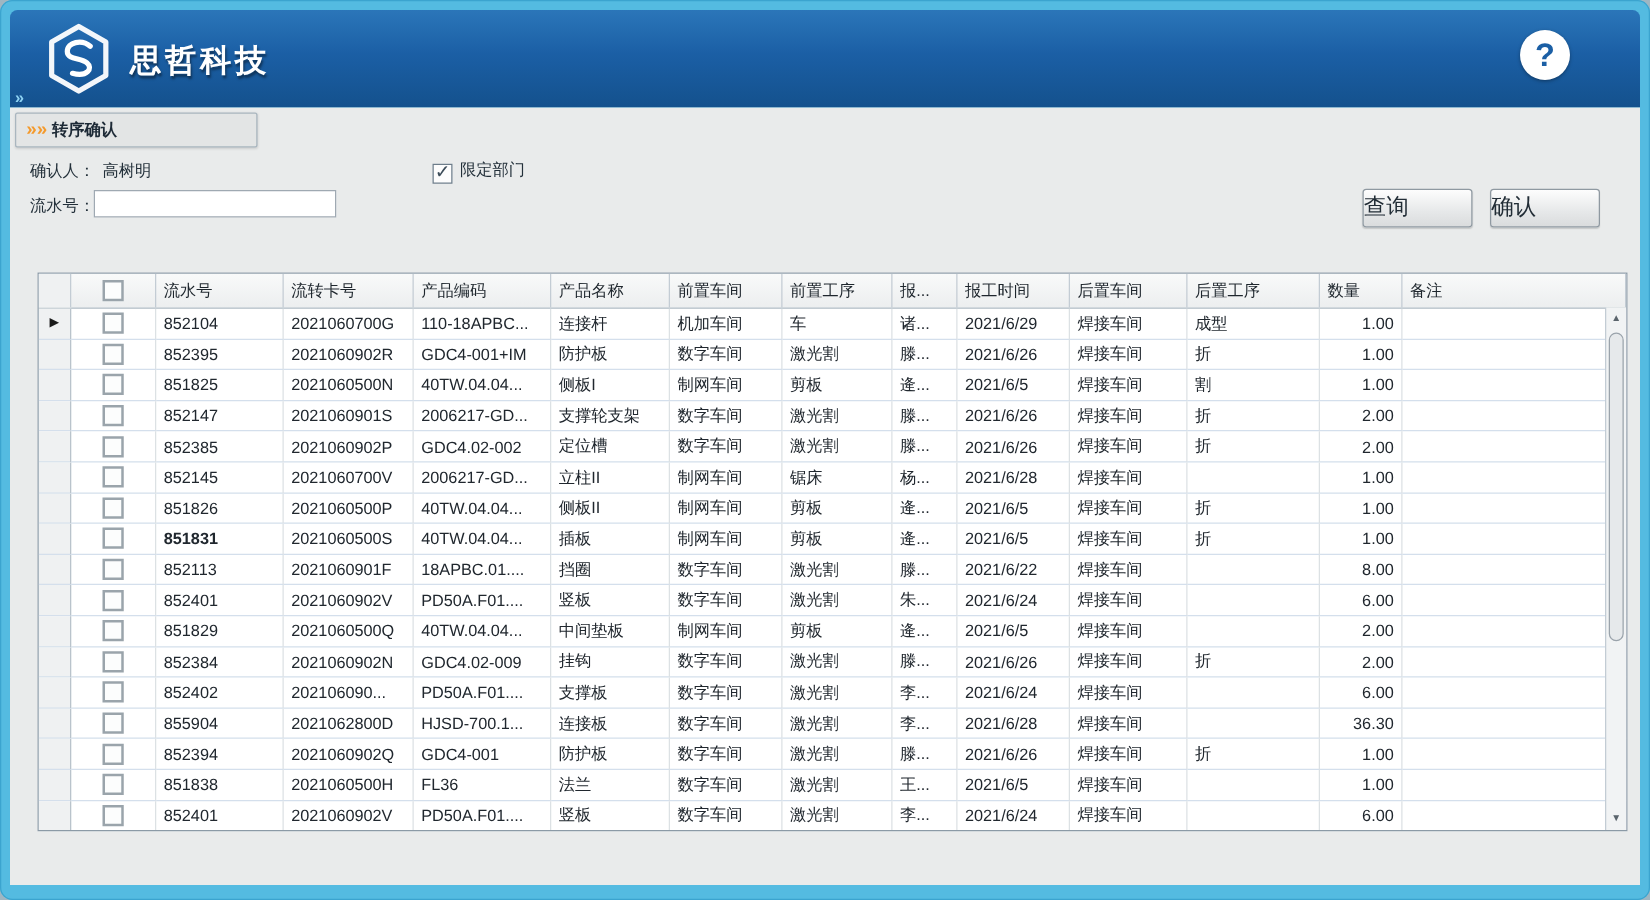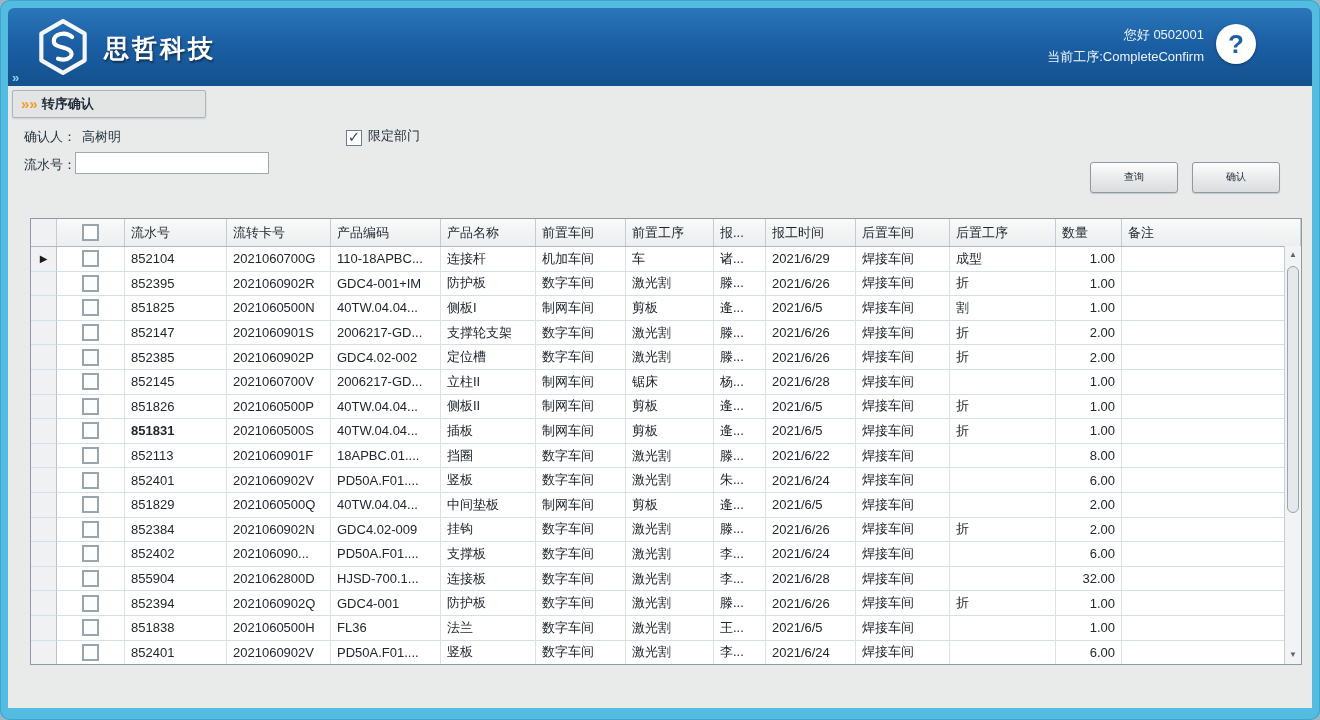--- a/index.html
+++ b/index.html
@@ -27,23 +27,23 @@
        box-shadow:0 1px 2px rgba(0,0,0,.12);}
   .tab .chev{color:#f49a2c;font-size:15px;font-weight:bold;margin:0 6px 2px 8px;letter-spacing:-2px;}
   .tab .lbl{font-size:13px;font-weight:bold;color:#1d2a36;}
   .frow{position:absolute;font-size:13px;color:#23303a;}
   .txt{position:absolute;left:67px;top:66px;width:194px;height:22px;border:1px solid #9fa9b2;
        background:#fff;font-size:13px;padding:0 4px;box-sizing:border-box;}
   .formcb{display:inline-block;width:14px;height:14px;border:1px solid #6d7d8a;background:#fdfdfd;
           vertical-align:-2px;margin-right:6px;position:relative;font-size:15px;line-height:12px;
           color:#3c4c59;font-weight:bold;text-align:center;}
   .formcb.checked::after{content:"";}
-  .btn{position:absolute;top:76px;width:86px;height:29px;border:1px solid #8f99a1;border-radius:3px;
-       background:linear-gradient(#fdfdfd,#e6e8e9 60%,#dadcdd);font-size:10px;color:#222d36;
-       text-align:center;line-height:27px;cursor:pointer;box-shadow:0 1px 1px rgba(0,0,0,.15);}
+  .btn{position:absolute;top:65px;width:86px;height:29px;border:1px solid #8f99a1;border-radius:3px;
+       background:linear-gradient(#fdfdfd,#e6e8e9 60%,#dadcdd);font-size:18px;color:#222d36;
+       text-align:left;line-height:27px;cursor:pointer;box-shadow:0 1px 1px rgba(0,0,0,.15);}
   .btn-query{left:1082px;}
   .btn-confirm{left:1184px;}
   
   .grid{position:absolute;left:22px;top:132px;width:1272px;height:447px;background:#fff;
         border:1px solid #8b9aa6;box-sizing:border-box;overflow:hidden;}
   .grow{display:flex;height:24.6px;align-items:stretch;}
   .grow.head{height:27px;background:linear-gradient(#f9fafa,#eceeef);border-bottom:1px solid #aebac3;}
   .gcell{font-size:13px;color:#20272e;padding:0 6px;display:flex;align-items:center;
          box-sizing:border-box;border-right:1px solid #dce1e4;overflow:hidden;white-space:nowrap;flex:0 0 auto;}
   .grow.head .gcell{border-right:1px solid #c3ccd4;color:#1e262d;}
@@ -74,24 +74,20 @@
 <div class="window">
 
   <div class="banner">
     <span class="logo">
       <svg width="50" height="58" viewBox="0 0 60 68">
         <polygon points="30,3 56,18 56,50 30,65 4,50 4,18" fill="none" stroke="#ffffff" stroke-width="5" stroke-linejoin="round" opacity="0.95"></polygon>
         <path d="M41,22 C33,15 19,18 19,27 C19,35 32,33 38,38 C44,43 38,52 24,48" fill="none" stroke="#ffffff" stroke-width="5" stroke-linecap="round"></path>
       </svg>
     </span>
     <span class="brand">思哲科技</span>
-    <div class="hdr-right">
-      <div>您好 0502001</div>
-      <div>当前工序:CompleteConfirm</div>
-    </div>
     <div class="help">?</div>
     <div class="banner-collapse">»</div>
   </div>
 
   <div class="content">
 
     <div class="tab">
       <span class="chev">»</span>
         <span class="chev" style="margin-left:-4px">»</span>
       <span class="lbl">转序确认</span>
@@ -374,21 +370,21 @@
             <div class="gcell" style="width: 102px;">855904</div>
             <div class="gcell" style="width: 104px;">2021062800D</div>
             <div class="gcell" style="width: 110px;">HJSD-700.1...</div>
             <div class="gcell" style="width: 95px;">连接板</div>
             <div class="gcell" style="width: 90px;">数字车间</div>
             <div class="gcell" style="width: 88px;">激光割</div>
             <div class="gcell" style="width: 52px;">李...</div>
             <div class="gcell" style="width: 90px;">2021/6/28</div>
             <div class="gcell" style="width: 94px;">焊接车间</div>
             <div class="gcell" style="width: 106px;"></div>
-            <div class="gcell num" style="width: 66px;">32.00</div>
+            <div class="gcell num" style="width: 66px;">36.30</div>
             <div class="gcell flexc"></div>
           </div>
           <div class="grow body">
             <div class="gcell marker" style="width: 26px;"></div>
             <div class="gcell cbcell" style="width: 68px;">
               <div class="cb"></div>
             </div>
             <div class="gcell" style="width: 102px;">852394</div>
             <div class="gcell" style="width: 104px;">2021060902Q</div>
             <div class="gcell" style="width: 110px;">GDC4-001</div>

